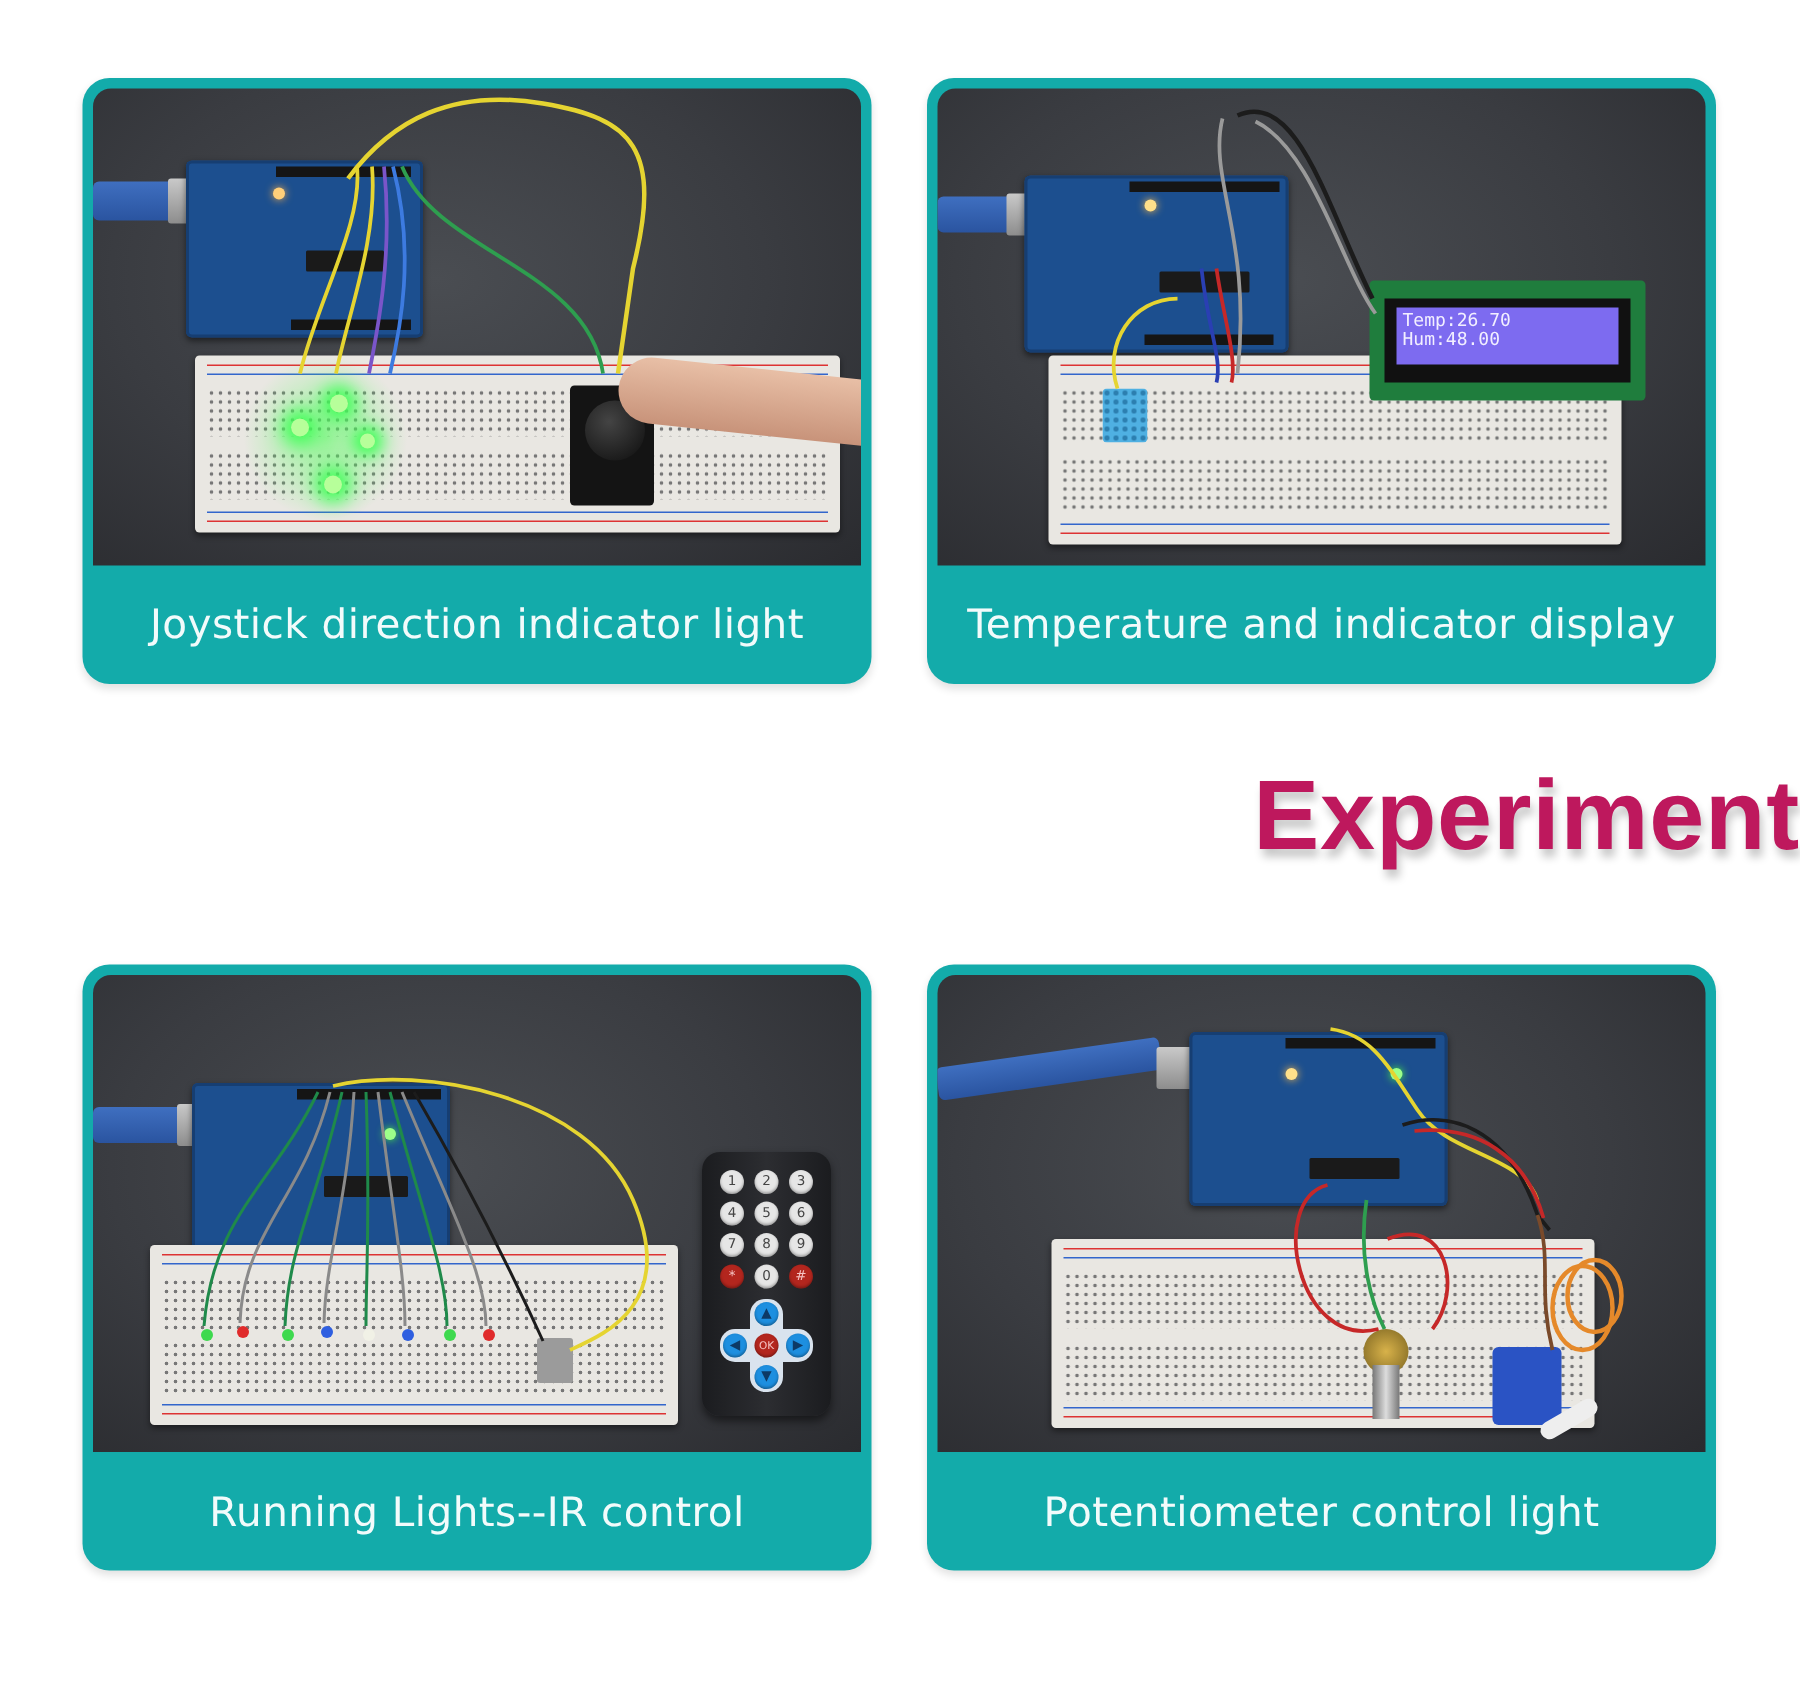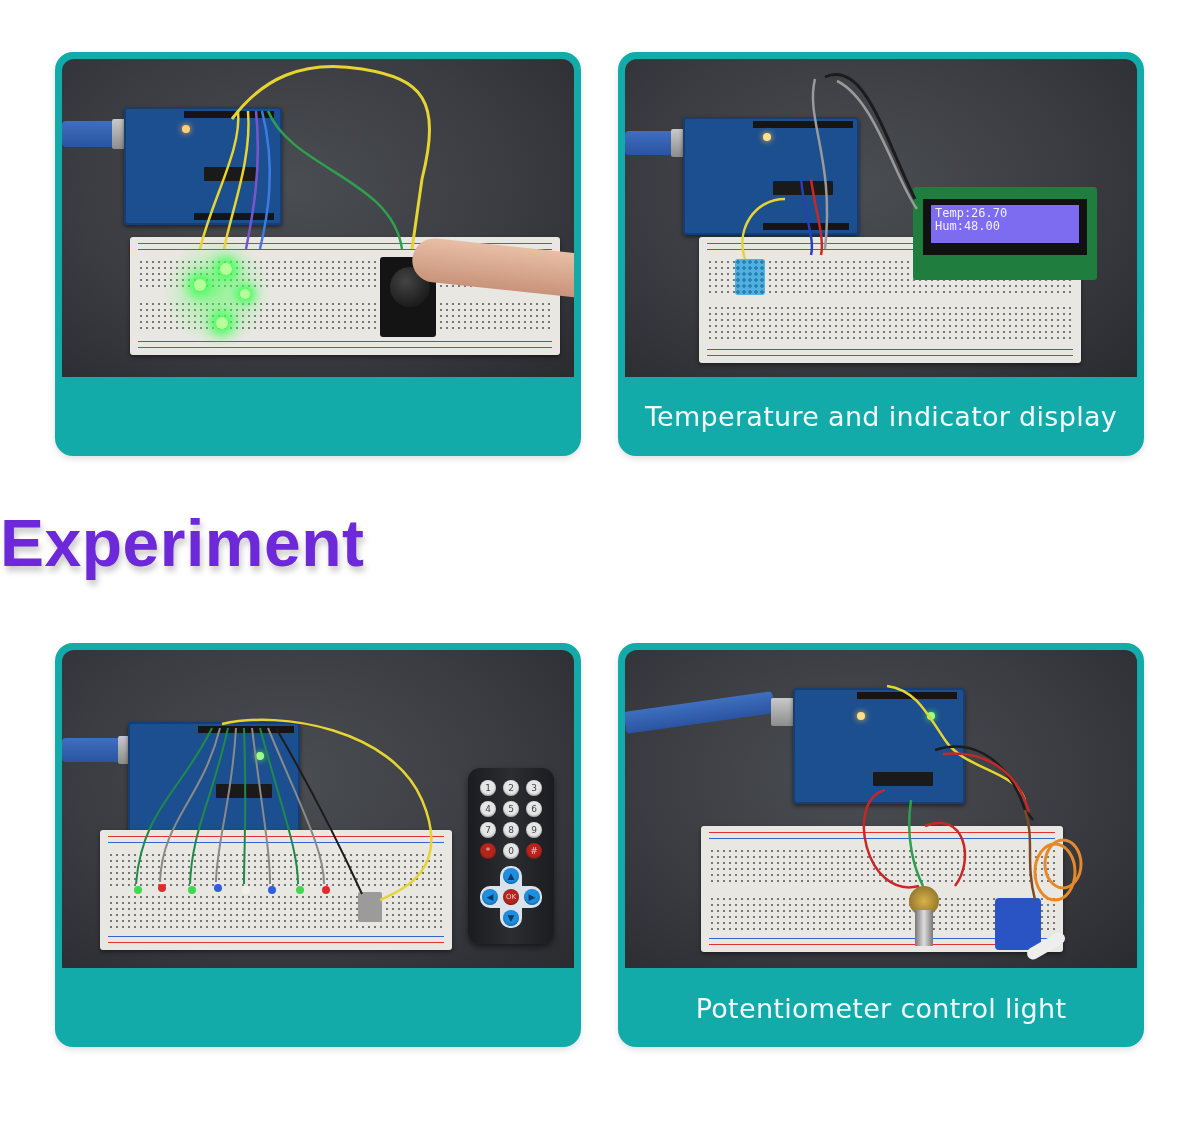--- a/index.html
+++ b/index.html
@@ -23,23 +23,23 @@
     display: flex; align-items: center; justify-content: center;
     color: #f2fbfb; font-size: 27px; letter-spacing: 0.3px; white-space: nowrap;
   }
   #card-1 { left: 55px; top: 52px; }
   #card-2 { left: 618px; top: 52px; }
   #card-3 { left: 55px; top: 643px; }
   #card-4 { left: 618px; top: 643px; }
   #card-3 .caption, #card-4 .caption { height: 78px; }
 
   .headline {
-    position: absolute; left: 0; right: 0; top: 505px; text-align: left;
+    position: absolute; left: 0; right: 0; top: 505px; text-align: right;
     font-family: "Liberation Sans", sans-serif; font-weight: bold;
-    font-size: 66px; color: #6d28d9; letter-spacing: 0.5px;
+    font-size: 66px; color: #be185d; letter-spacing: 0.5px;
     text-shadow: 2px 5px 6px rgba(0,0,0,0.22);
   }
 
   
   .board { position: absolute; background: #1c4f8f; border-radius: 4px;
     box-shadow: inset 0 0 0 2px #163e72, 0 2px 4px rgba(0,0,0,0.5); }
   .board .chip { position: absolute; background: #1a1a1a; border-radius: 1px; }
   .board .hdr { position: absolute; background: #151515; height: 7px; }
   .usb { position: absolute; background: linear-gradient(#3f6fc0, #2a54a0); border-radius: 4px; }
   .usbplug { position: absolute; background: linear-gradient(#c9c9c9, #8d8d8d); border-radius: 2px; }
@@ -100,20 +100,21 @@
     <div style="position:absolute;left:350px;top:186px;width:170px;height:44px;border-radius:22px 0 0 22px;background:linear-gradient(#e8bfa6,#c8937a);transform:rotate(6deg);"></div>
     <svg class="wires" width="512" height="318">
       <path d="M170 60 C 200 20, 240 0, 300 10 S 380 40, 360 120 L 350 190" stroke="#e5d431" stroke-width="3" fill="none"></path>
       <path d="M176 52 C 180 90, 150 140, 138 190" stroke="#e5d431" stroke-width="2.5" fill="none"></path>
       <path d="M186 52 C 190 100, 170 150, 162 190" stroke="#e5d431" stroke-width="2.5" fill="none"></path>
       <path d="M194 52 C 200 110, 190 160, 184 190" stroke="#7a55c9" stroke-width="2.5" fill="none"></path>
       <path d="M200 52 C 215 110, 205 160, 198 190" stroke="#3d7be0" stroke-width="2.5" fill="none"></path>
       <path d="M206 52 C 230 110, 330 120, 340 190" stroke="#2e9e4f" stroke-width="2.5" fill="none"></path>
     </svg>
   </div>
+  <div class="caption">Joystick direction indicator light</div>
 </div>
 
 <div class="card" id="card-2">
   <div class="photo" title="Arduino board with DHT11 sensor on breadboard and I2C LCD1602 display">
     <div class="usb" style="left:0;top:72px;width:50px;height:24px;"></div>
     <div class="usbplug" style="left:46px;top:70px;width:26px;height:28px;"></div>
     <div class="board" style="left:58px;top:58px;width:176px;height:118px;">
       <div class="hdr" style="left:70px;top:4px;width:100px;"></div>
       <div class="hdr" style="left:80px;top:106px;width:86px;"></div>
       <div class="chip" style="left:90px;top:64px;width:60px;height:14px;"></div>
@@ -121,21 +122,21 @@
     </div>
     <div class="bb" style="left:74px;top:178px;width:382px;height:126px;">
       <div class="rail" style="top:6px;background:#d33;"></div>
       <div class="rail" style="top:12px;background:#36c;"></div>
       <div class="holes" style="top:22px;height:36px;"></div>
       <div class="holes" style="top:68px;height:36px;"></div>
       <div class="rail" style="top:112px;background:#36c;"></div>
       <div class="rail" style="top:118px;background:#d33;"></div>
     </div>
     <div style="position:absolute;left:110px;top:200px;width:30px;height:36px;background:#4fb0e2;border-radius:3px;background-image:radial-gradient(circle,#2c7fb0 0 1.5px,transparent 2px);background-size:6px 6px;"></div>
-    <div class="lcd" style="left:288px;top:128px;width:184px;height:93px;">
+    <div class="lcd" style="left:288px;top:128px;width:184px;height:80px;">
       <div class="screen" style="left:10px;top:12px;width:164px;height:56px;"></div>
       <div class="disp" style="left:18px;top:18px;width:140px;height:34px;">
         <div>Temp:26.70</div>
         <div>Hum:48.00</div>
       </div>
     </div>
     <svg class="wires" width="512" height="318">
       <path d="M190 20 C 180 60, 210 100, 200 190" stroke="#9a9a9a" stroke-width="2.5" fill="none"></path>
       <path d="M200 18 C 240 0, 260 80, 290 140" stroke="#1c1c1c" stroke-width="3" fill="none"></path>
       <path d="M212 22 C 250 40, 270 120, 292 150" stroke="#9a9a9a" stroke-width="2.5" fill="none"></path>
@@ -202,20 +203,21 @@
       <div class="rbtn red" style="left:58px;top:75px;">#</div>
       <div class="dpad" style="left:32px;top:98px;width:22px;height:62px;border-radius:10px;"></div>
       <div class="dpad" style="left:12px;top:118px;width:62px;height:22px;border-radius:10px;"></div>
       <div class="rbtn blue" style="left:35px;top:100px;">▲</div>
       <div class="rbtn blue" style="left:14px;top:121px;">◀</div>
       <div class="rbtn red" style="left:35px;top:121px;font-size:7px;">OK</div>
       <div class="rbtn blue" style="left:56px;top:121px;">▶</div>
       <div class="rbtn blue" style="left:35px;top:142px;">▼</div>
     </div>
   </div>
+  <div class="caption">Running Lights--IR control</div>
 </div>
 
 <div class="card" id="card-4">
   <div class="photo" title="Arduino board with potentiometer on breadboard wired to an SG90 micro servo">
     <div class="usb" style="left:0;top:62px;width:150px;height:22px;transform:rotate(-8deg);transform-origin:left;"></div>
     <div class="usbplug" style="left:146px;top:48px;width:26px;height:28px;"></div>
     <div class="board" style="left:168px;top:38px;width:172px;height:116px;">
       <div class="hdr" style="left:64px;top:4px;width:100px;"></div>
       <div class="chip" style="left:80px;top:84px;width:60px;height:14px;"></div>
       <div class="led" style="left:64px;top:24px;background:#ffe08a;box-shadow:0 0 6px #ffbe4a;"></div>

